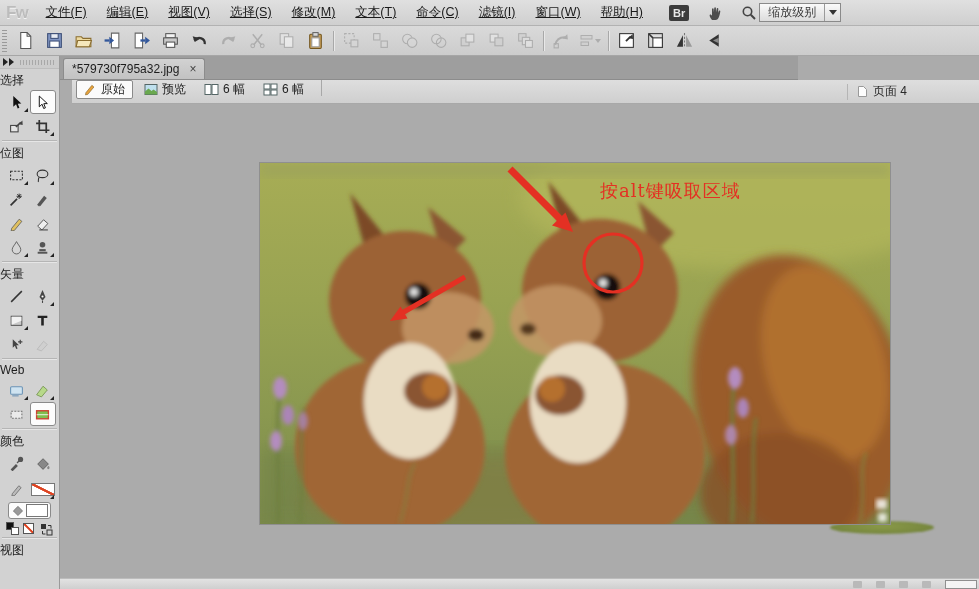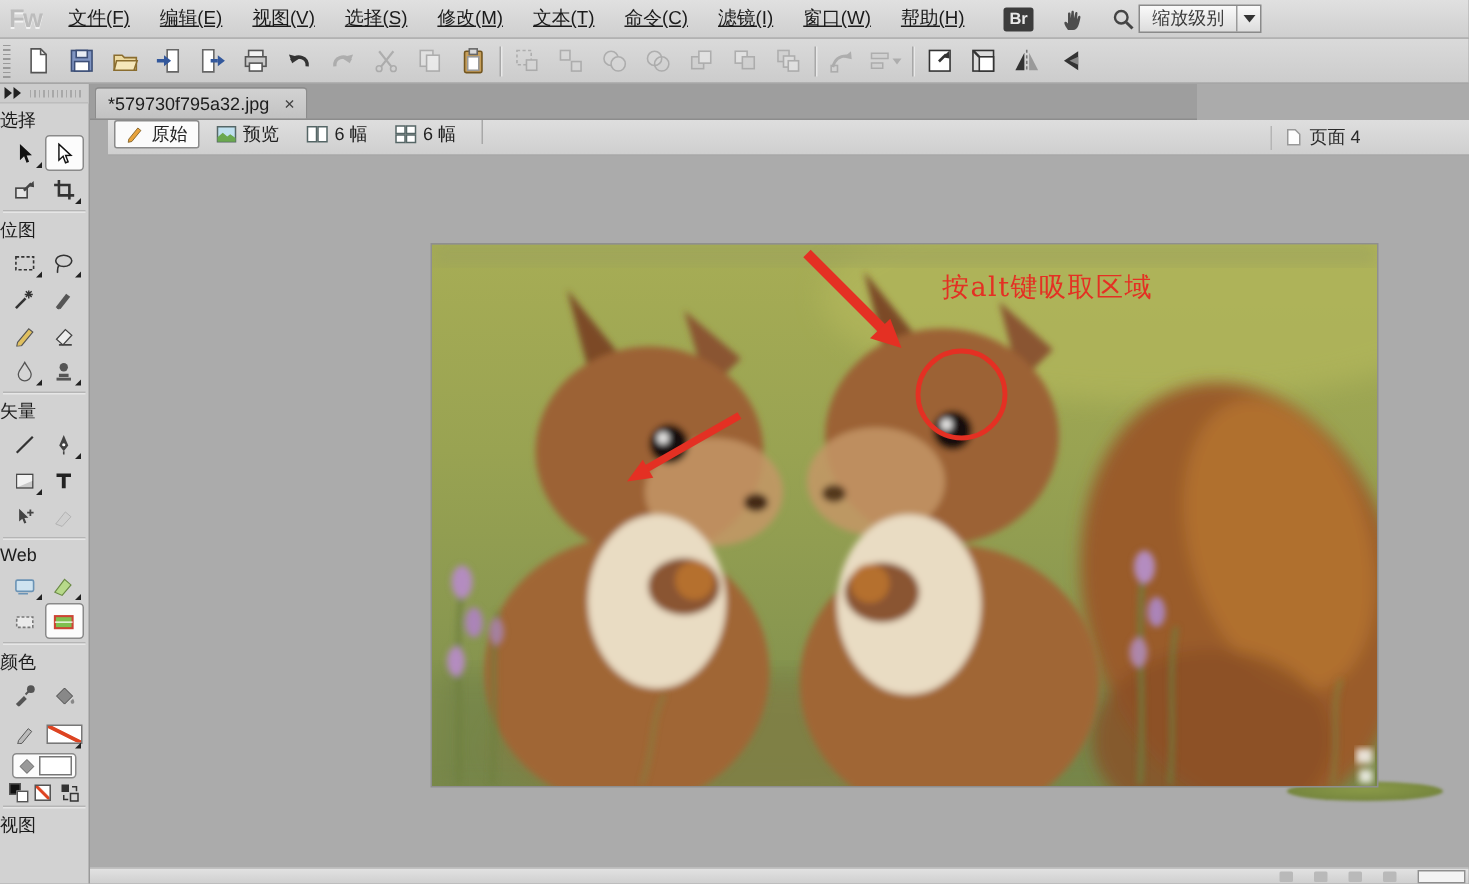--- a/index.html
+++ b/index.html
@@ -78,21 +78,21 @@
     width:0; height:0; border-left:4px solid transparent; border-bottom:4px solid #222; }
   .tool-cell.disabled { opacity:.45; }
   .swatch { width:24px; height:13px; background:#fff; border:1px solid #777;
     position:relative; }
   .swatch.none { background:linear-gradient(to top right,#fff 42%,#d42 45%,#d42 55%,#fff 58%); }
   .mini { width:13px; height:13px; position:relative; margin:0 2px; }
   #fill-row-box { display:flex; align-items:center; gap:2px; background:#fcfcfc;
     border:1px solid #8a8a8a; border-radius:3px; padding:1px 2px; }
 
   
-  #canvas { left:60px; top:104px; width:736px; height:474px; background:#ababab;margin-left:28px; }
+  #canvas { left:60px; top:104px; width:736px; height:474px; background:#ababab; }
   #photo { left:200px; top:59px; width:630px; height:361px;
     box-shadow:0 0 0 1px #8f8f8f; }
   #mound { left:770px; top:417px; width:104px; height:13px; border-radius:50%;
     background:radial-gradient(ellipse at 50% 40%,#8a9a48,#76863e 70%,rgba(118,134,62,0)); 
     filter:blur(1px); }
 
   
   #statusbar { left:60px; top:578px; width:919px; height:11px;
     background:linear-gradient(#e2e2e2,#cfcfcf); border-top:1px solid #bcbcbc;
     display:flex; align-items:center; justify-content:flex-end; }

